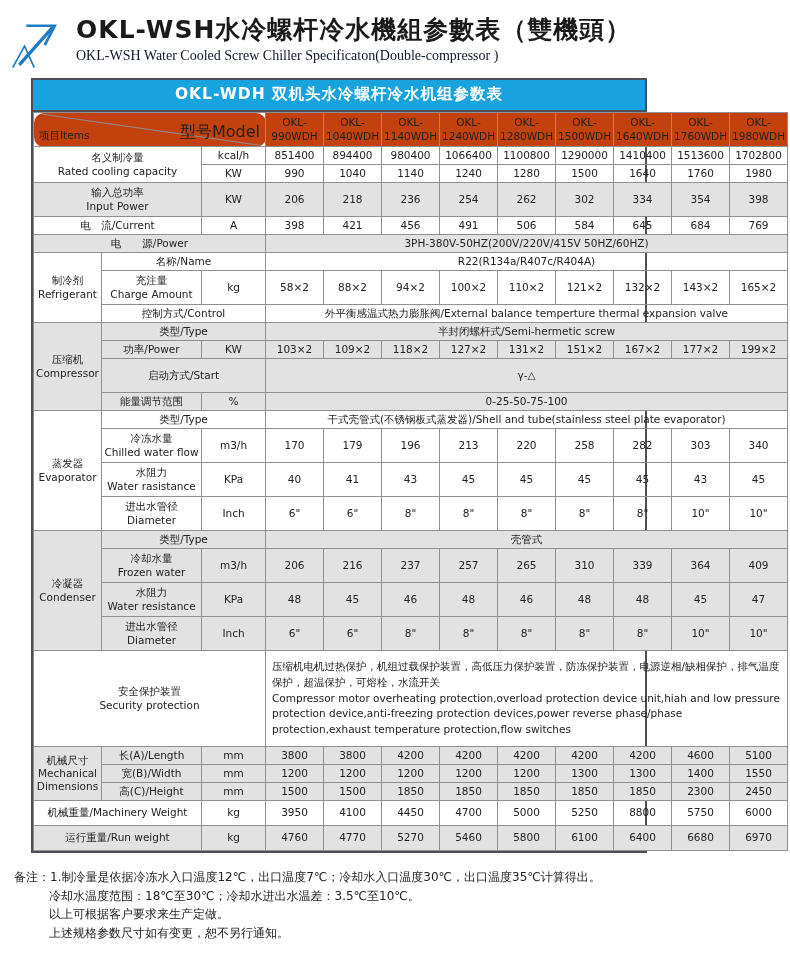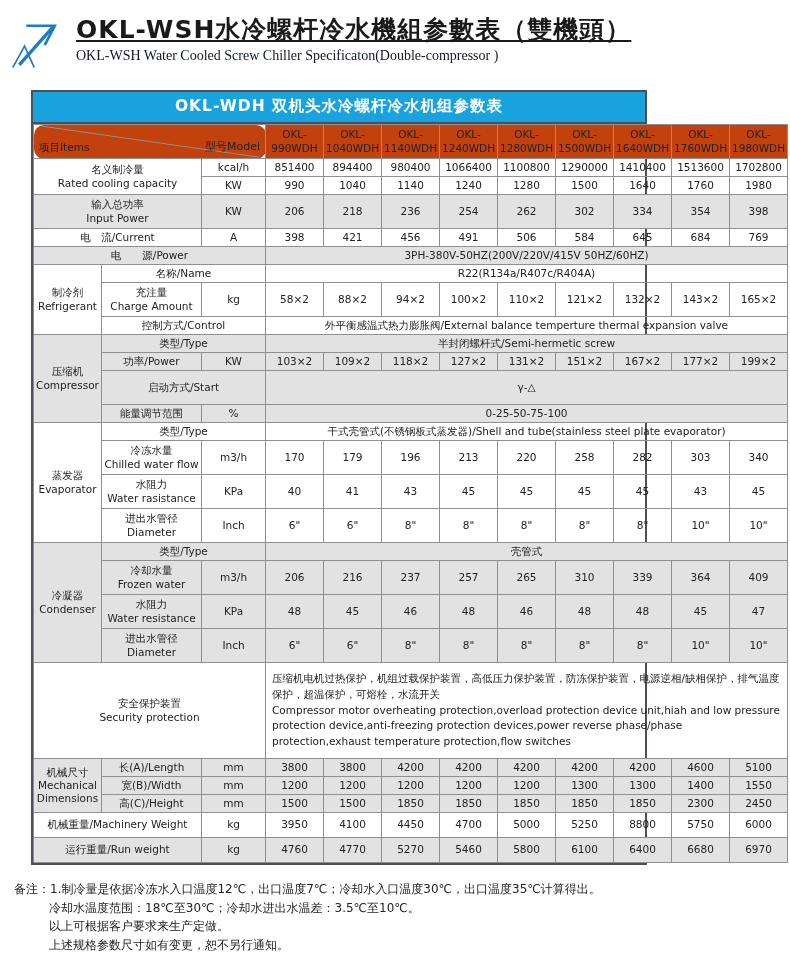--- a/index.html
+++ b/index.html
@@ -5,45 +5,45 @@
   html,body{margin:0;padding:0;}
   body{
     width:790px;height:960px;background:#ffffff;
     font-family:"DejaVu Sans","Liberation Sans",sans-serif;
     color:#1a1a1a;overflow:hidden;
   }
   
   .page-header{display:flex;align-items:flex-start;padding:16px 0 0 10px;}
   .logo{width:52px;height:50px;flex:0 0 auto;margin-top:4px;}
   .titles{margin-left:14px;}
-  .title-cn{font-size:25px;font-weight:bold;letter-spacing:1px;line-height:1.15;text-decoration:underline;}
+  .title-cn{font-size:25px;font-weight:bold;letter-spacing:1px;line-height:1.15;}
   .title-en{font-size:14px;margin-top:3px;color:#0f172a;font-family:Liberation Serif, serif;}
   
-  .table-wrap{margin:20px 0 0 31px;width:616px;border:2px solid #4d4e57;box-sizing:border-box;}
+  .table-wrap{margin:8px 0 0 31px;width:616px;border:2px solid #4d4e57;box-sizing:border-box;}
   .table-title{
     background:#18a2de;color:#ffffff;text-align:center;
     font-size:15.5px;font-weight:bold;padding:4px 0 5px 0;
     border-bottom:2px solid #4d4e57;letter-spacing:1px;
   }
   table{border-collapse:collapse;width:100%;table-layout:fixed;font-size:10.5px;}
   col.c-group{width:68px;} col.c-label{width:100px;} col.c-unit{width:64px;}
   col.c-val{width:58px;}
   td{
     border:1px solid #8f8f8f;text-align:center;vertical-align:middle;
     padding:1px 2px;line-height:1.25;color:#222;
     overflow:hidden;
   }
   tr.band td{background:#e2e2e2;}
   tr.hdr td{background:#c2410c;}
   .pre{white-space:pre-line;}
   .h16 td{height:15px;} .h22 td{height:22px;} .h32 td{height:31px;} .h92 td{height:91px;}
   .corner{position:relative;padding:0;border-radius:10px;}
   .corner svg{position:absolute;left:0;top:0;width:100%;height:100%;}
   .corner .items{position:absolute;left:5px;bottom:4px;font-size:10.5px;}
-  .corner .model{position:absolute;right:5px;bottom:4px;font-size:11px;}
+  .corner .model{position:absolute;right:5px;bottom:4px;font-size:16px;}
   .sec-text{
     text-align:left;white-space:pre-line;line-height:1.5;
     padding:2px 6px;font-size:10.5px;
   }
   
   .notes{margin:15px 0 0 14px;font-size:12px;line-height:1.55;color:#222;}
   .notes .ind1{margin-left:27px;}
   .notes .ind2{margin-left:35px;}
 </style>
 </head>

